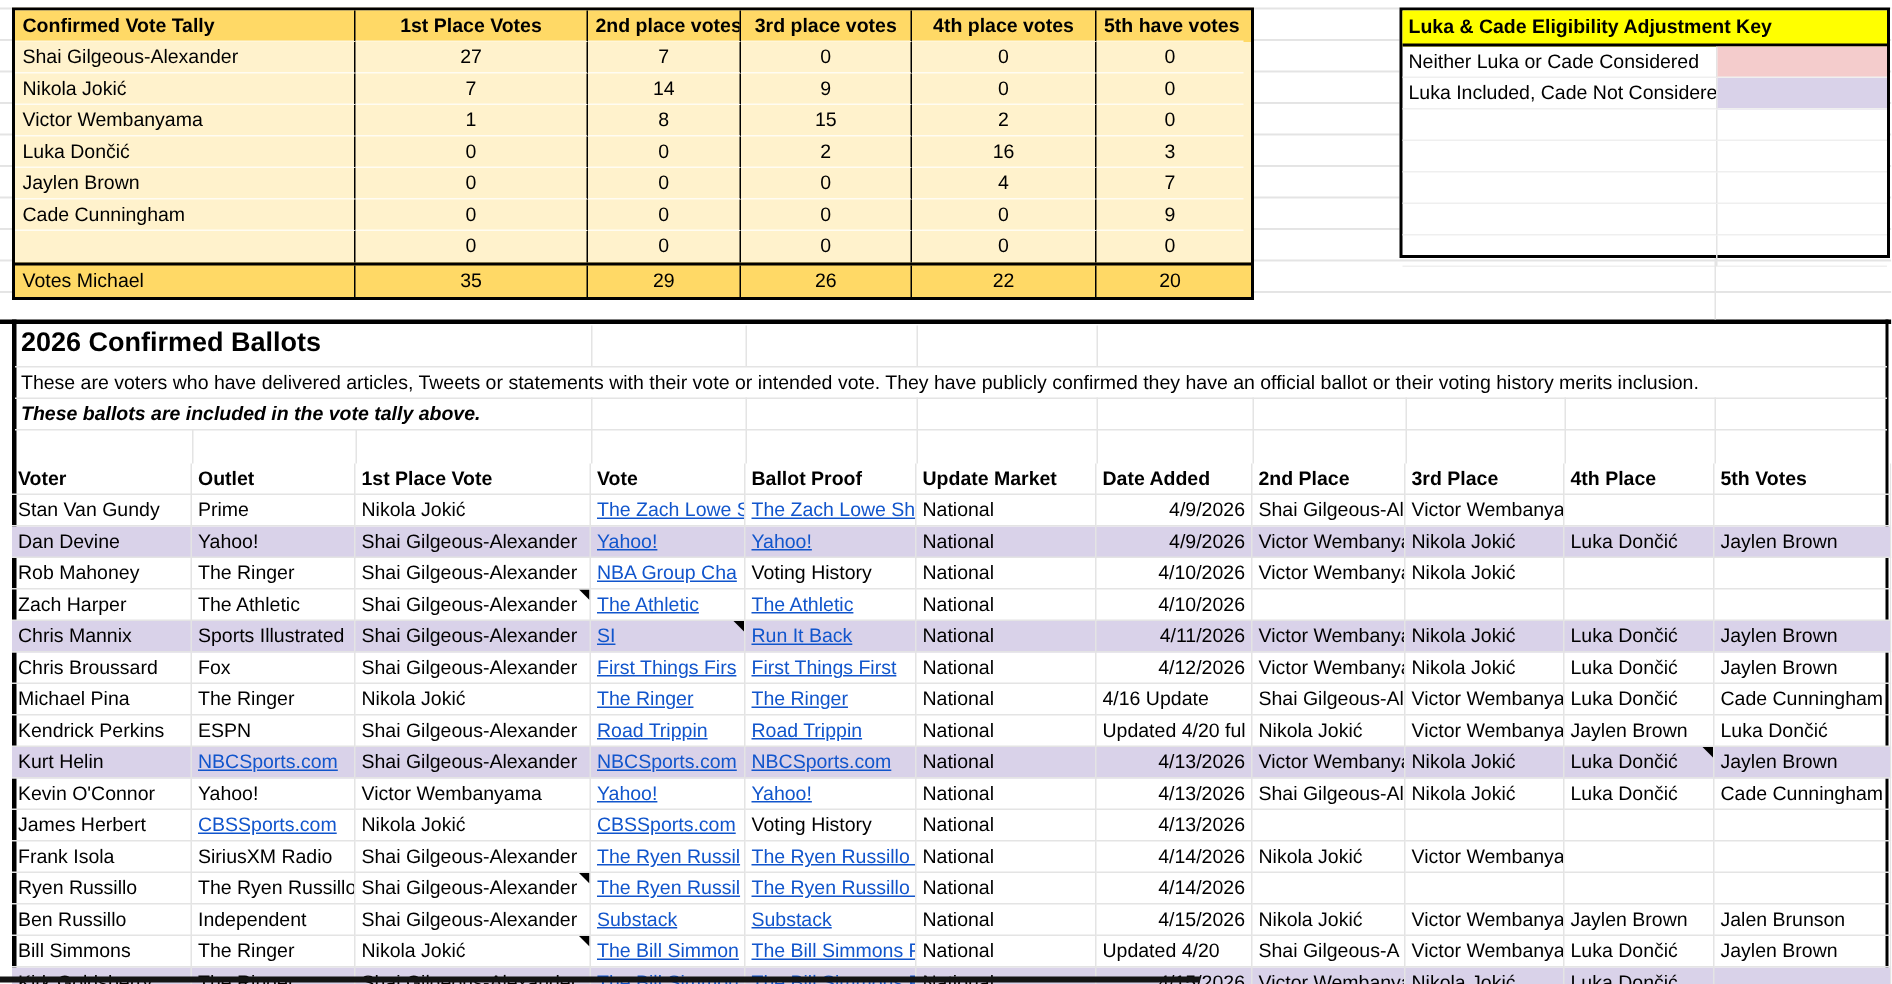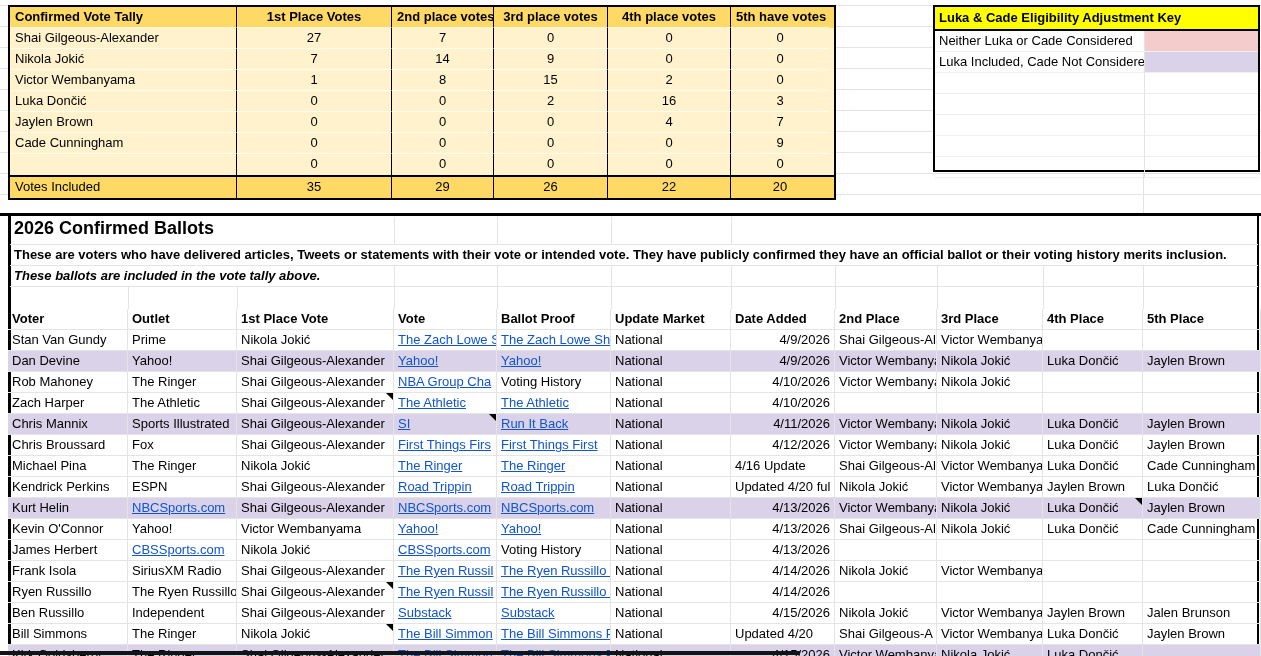--- a/index.html
+++ b/index.html
@@ -33,21 +33,21 @@
   .klabel{box-sizing:border-box;width:210px;padding:0 4px;line-height:20px;white-space:nowrap;
           overflow:hidden;border-right:1px solid #e4e4e4;border-bottom:1px solid #efefef;flex:none;}
   .kswatch{flex:1;border-bottom:1px solid #efefef;}
 
   
   .ballots-bg{position:absolute;left:0;top:213px;width:1261px;height:443px;background:#fff;
               border-top:3px solid #000;box-sizing:border-box;}
   .bleft{position:absolute;left:8px;top:213px;width:3px;height:443px;background:#000;}
   .bright{position:absolute;left:1257px;top:213px;width:2px;height:443px;background:#000;}
   .btitle{position:absolute;left:14px;top:218px;font-size:18px;font-weight:bold;}
-  .bdesc{position:absolute;left:14px;top:247px;font-weight:bold;white-space:nowrap;}
+  .bdesc{position:absolute;left:14px;top:247px;font-weight:normal;white-space:nowrap;}
   .bnote{position:absolute;left:14px;top:268px;font-weight:bold;font-style:italic;white-space:nowrap;}
   .btable{position:absolute;left:8px;top:309px;width:1253px;}
   .brow{display:flex;}
   .bcell{box-sizing:border-box;height:21px;line-height:20px;padding:0 4px;flex:none;
          border-right:1px solid #e4e4e4;border-bottom:1px solid #e4e4e4;
          white-space:nowrap;overflow:hidden;position:relative;}
   .brow.bhead .bcell{font-weight:bold;}
   .c0{width:120px}.c1{width:109px}.c2{width:157px}.c3{width:103px}.c4{width:114px}
   .c5{width:120px}.c6{width:104px}.c7{width:102px}.c8{width:106px}.c9{width:100px}.c10{width:118px}
   .link{color:#1155CC;text-decoration:underline;cursor:pointer;}
@@ -121,21 +121,21 @@
       </div>
       <div class="trow">
         <div class="tcell t0"></div>
         <div class="tcell num t1">0</div>
         <div class="tcell num t2">0</div>
         <div class="tcell num t3">0</div>
         <div class="tcell num t4">0</div>
         <div class="tcell num t5">0</div>
       </div>
       <div class="trow foot">
-        <div class="tcell t0">Votes Included</div>
+        <div class="tcell t0">Votes Michael</div>
         <div class="tcell num t1">35</div>
         <div class="tcell num t2">29</div>
         <div class="tcell num t3">26</div>
         <div class="tcell num t4">22</div>
         <div class="tcell num t5">20</div>
       </div>
     </div>
 
   <div class="key" id="key">
     <div class="khead">Luka &amp; Cade Eligibility Adjustment Key</div>
@@ -212,21 +212,21 @@
         <div class="bcell c0">Voter</div>
         <div class="bcell c1">Outlet</div>
         <div class="bcell c2">1st Place Vote</div>
         <div class="bcell c3">Vote</div>
         <div class="bcell c4">Ballot Proof</div>
         <div class="bcell c5">Update Market</div>
         <div class="bcell c6">Date Added</div>
         <div class="bcell c7">2nd Place</div>
         <div class="bcell c8">3rd Place</div>
         <div class="bcell c9">4th Place</div>
-        <div class="bcell c10">5th Place</div>
+        <div class="bcell c10">5th Votes</div>
       </div>
       <div class="brow">
         <div class="bcell c0">Stan Van Gundy</div>
         <div class="bcell c1">Prime</div>
         <div class="bcell c2">Nikola Jokić</div>
         <div class="bcell c3"><span class="link">The Zach Lowe S</span></div>
         <div class="bcell c4"><span class="link">The Zach Lowe Sho</span></div>
         <div class="bcell c5">National</div>
         <div class="bcell c6 right">4/9/2026</div>
         <div class="bcell c7">Shai Gilgeous-Alexander</div>

